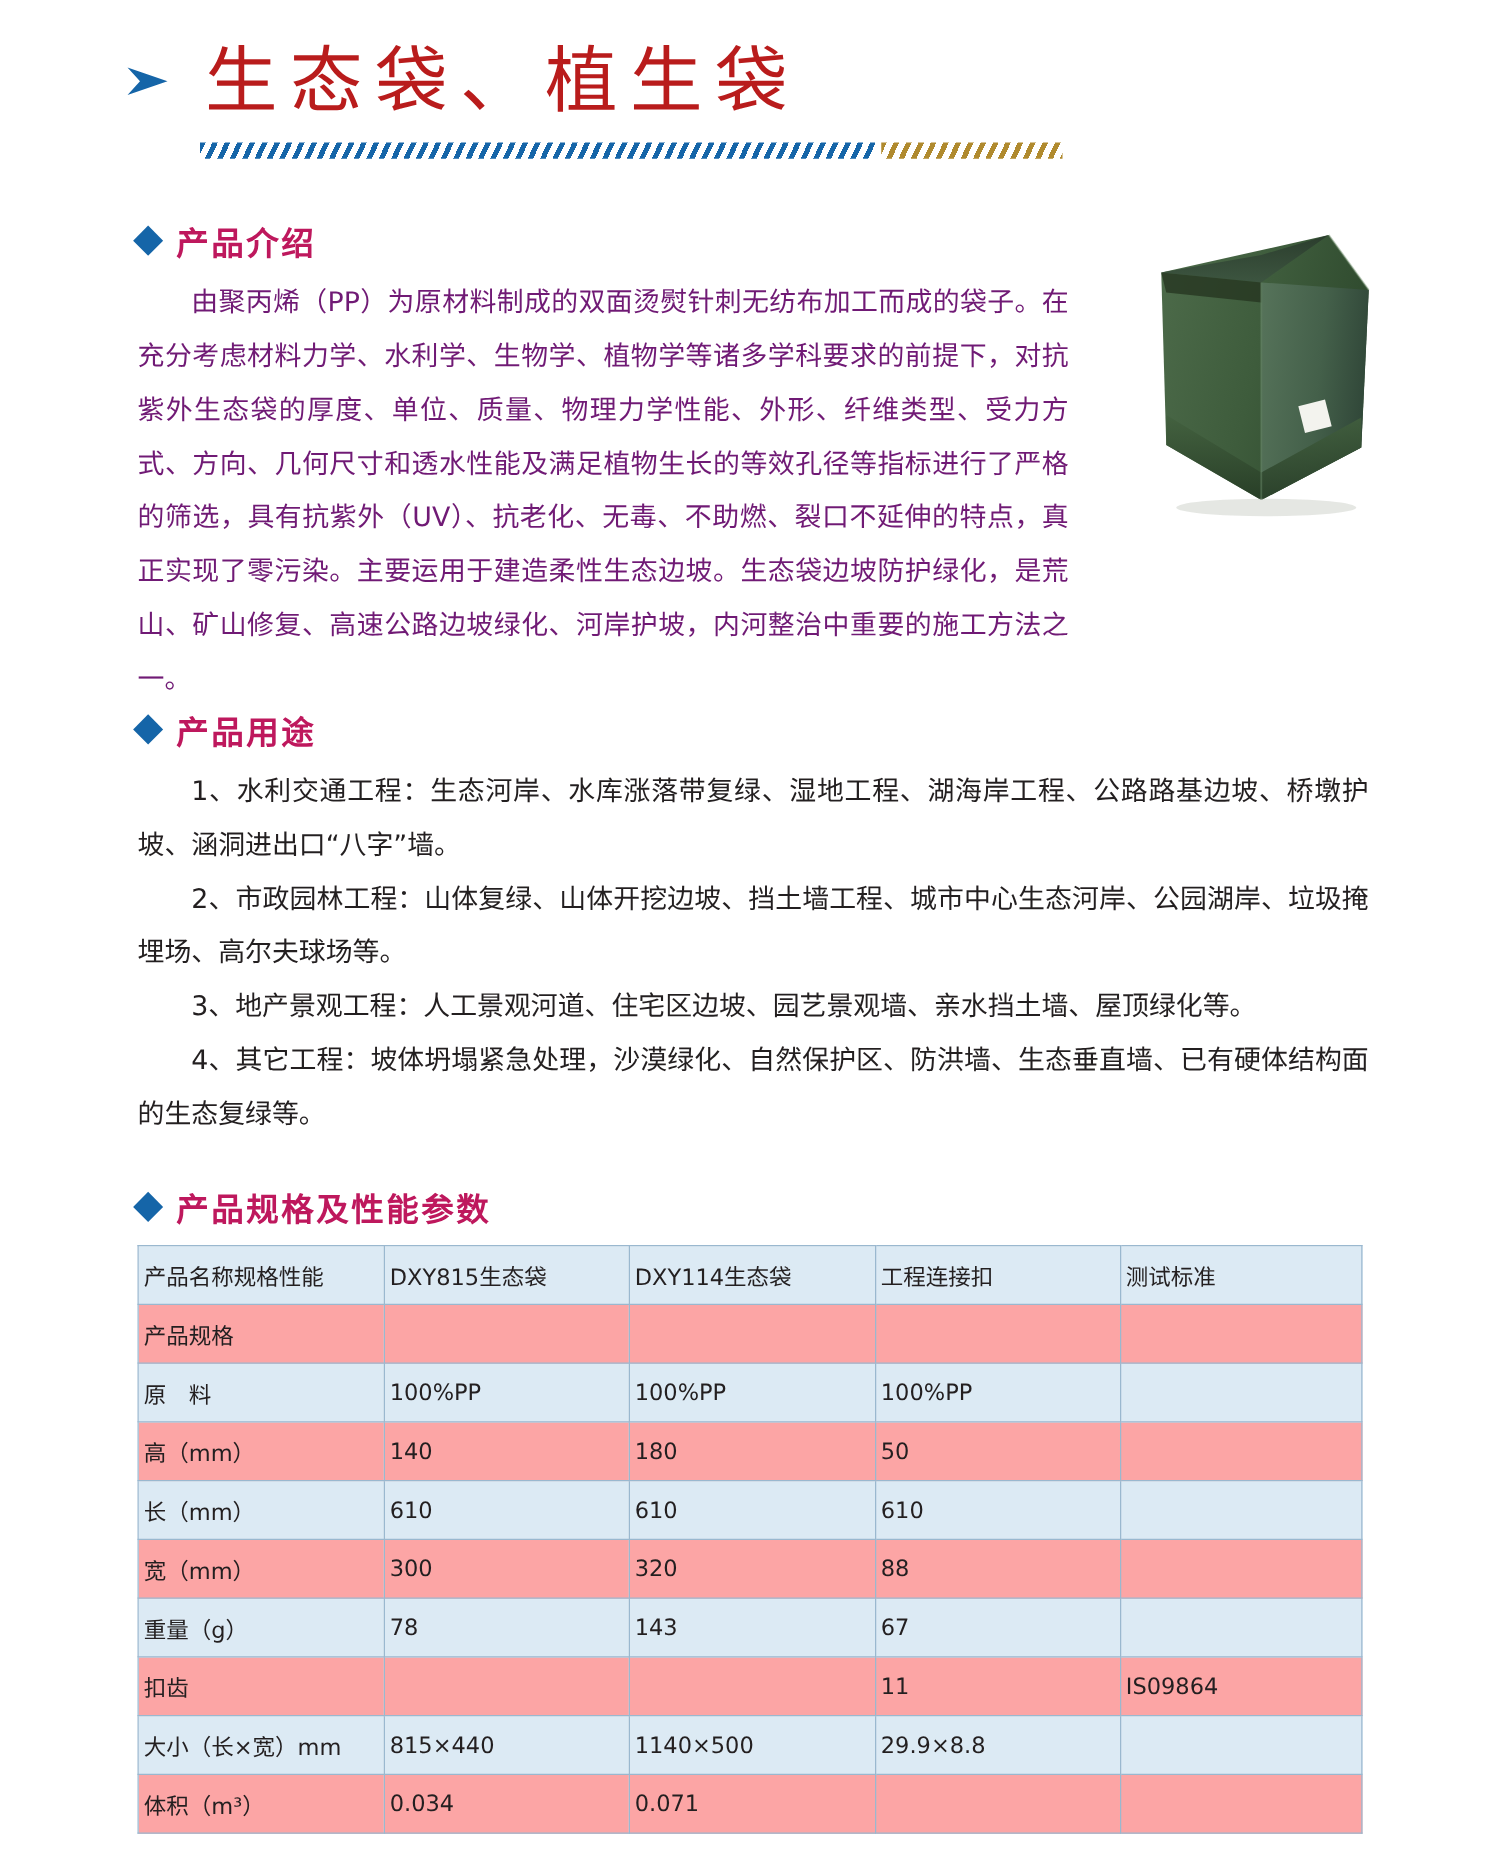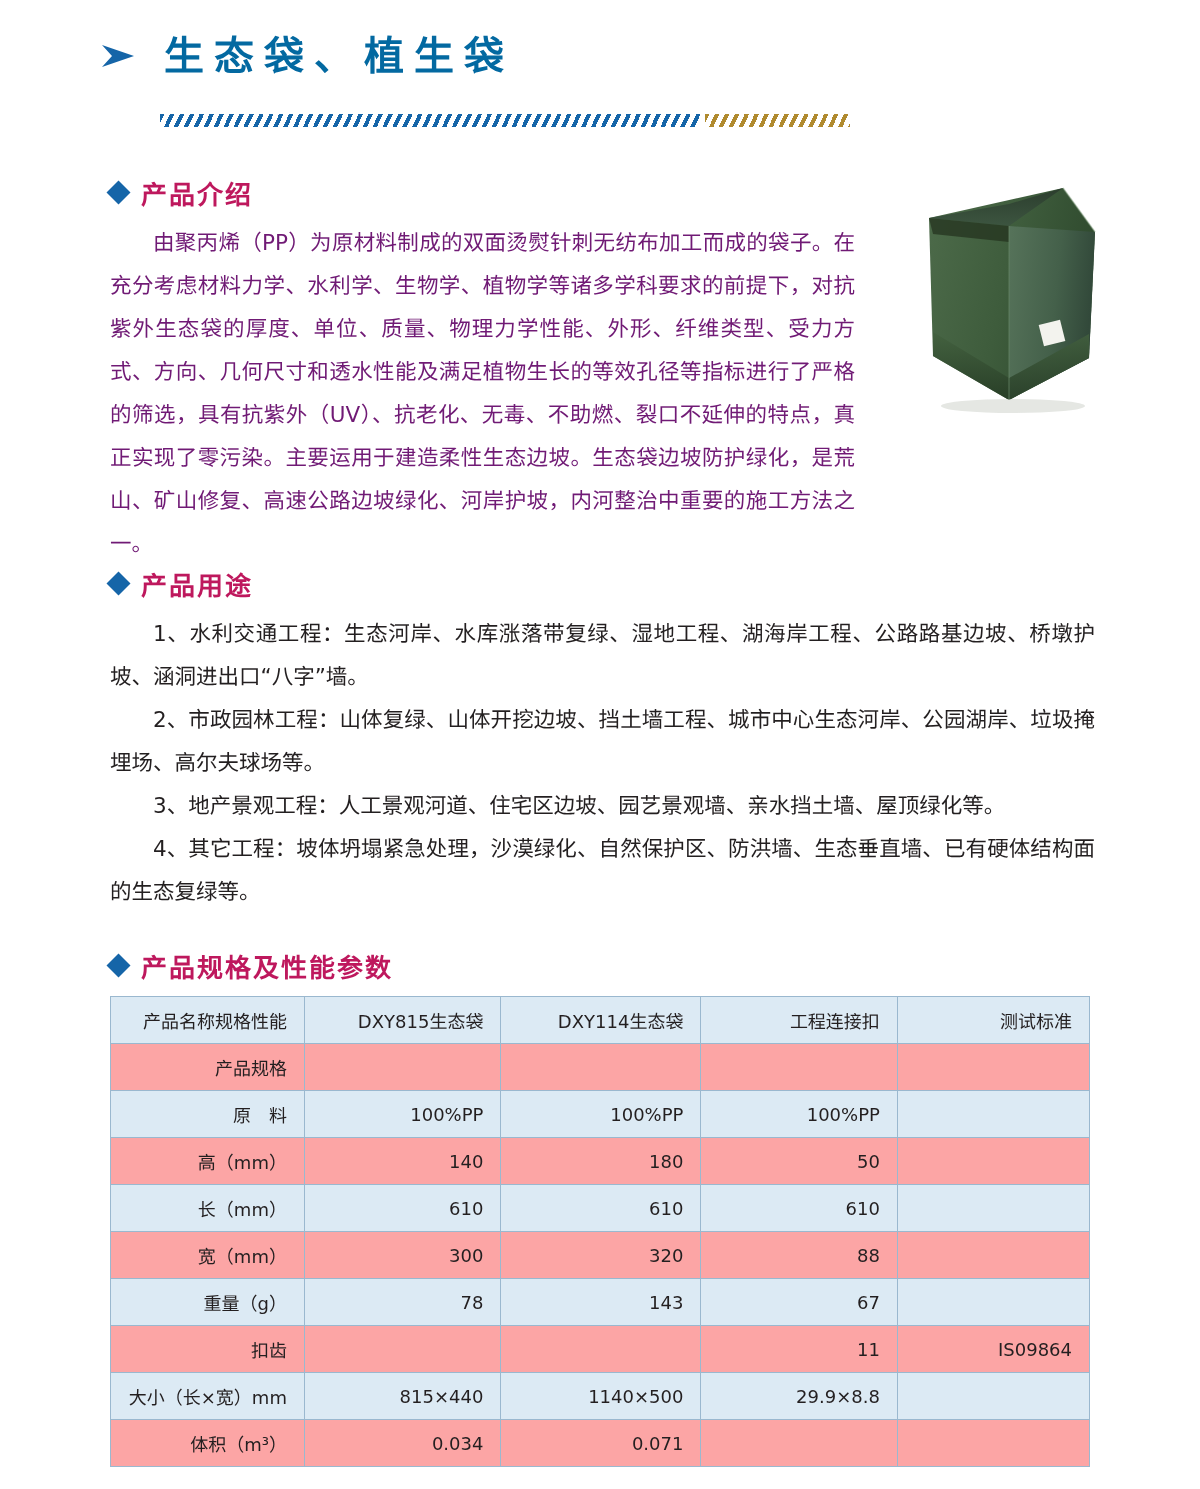--- a/index.html
+++ b/index.html
@@ -36,23 +36,23 @@
     gap: 22px;
   }
   .arrow-icon {
     width: 42px;
     height: 30px;
     position: relative;
     flex: 0 0 auto;
   }
   .arrow-icon svg { display: block; }
   .main-title {
-    font-size: 40px;
-    font-weight: bold;
-    color: #0369a1;
+    font-size: 58px;
+    font-weight: normal;
+    color: #b91c1c;
     letter-spacing: 10px;
     line-height: 1;
     white-space: nowrap;
     font-family: "DejaVu Sans", "Liberation Sans", sans-serif;
   }
   .rule-wrap {
     position: absolute;
     left: 60px;
     top: 78px;
     display: flex;
@@ -142,24 +142,24 @@
   table.spec {
     margin: 12px 0 0 110px;
     width: 980px;
     border-collapse: collapse;
     font-size: 18px;
     font-family: "DejaVu Sans", "Liberation Sans", sans-serif;
   }
   table.spec td {
     border: 1px solid #9ab8cf;
     height: 46px;
-    text-align: right;
+    text-align: left;
     vertical-align: middle;
     color: #231f20;
-    padding: 0 17px;
+    padding: 0 4px;
   }
   table.spec tr.tint td {
     background: #dceaf4;
   }
   table.spec tr.plain td {
     background: #fca5a5;
   }
   table.spec td.col0 { width: 198px; }
   table.spec td.col1 { width: 196px; }
   table.spec td.col2 { width: 196px; }

